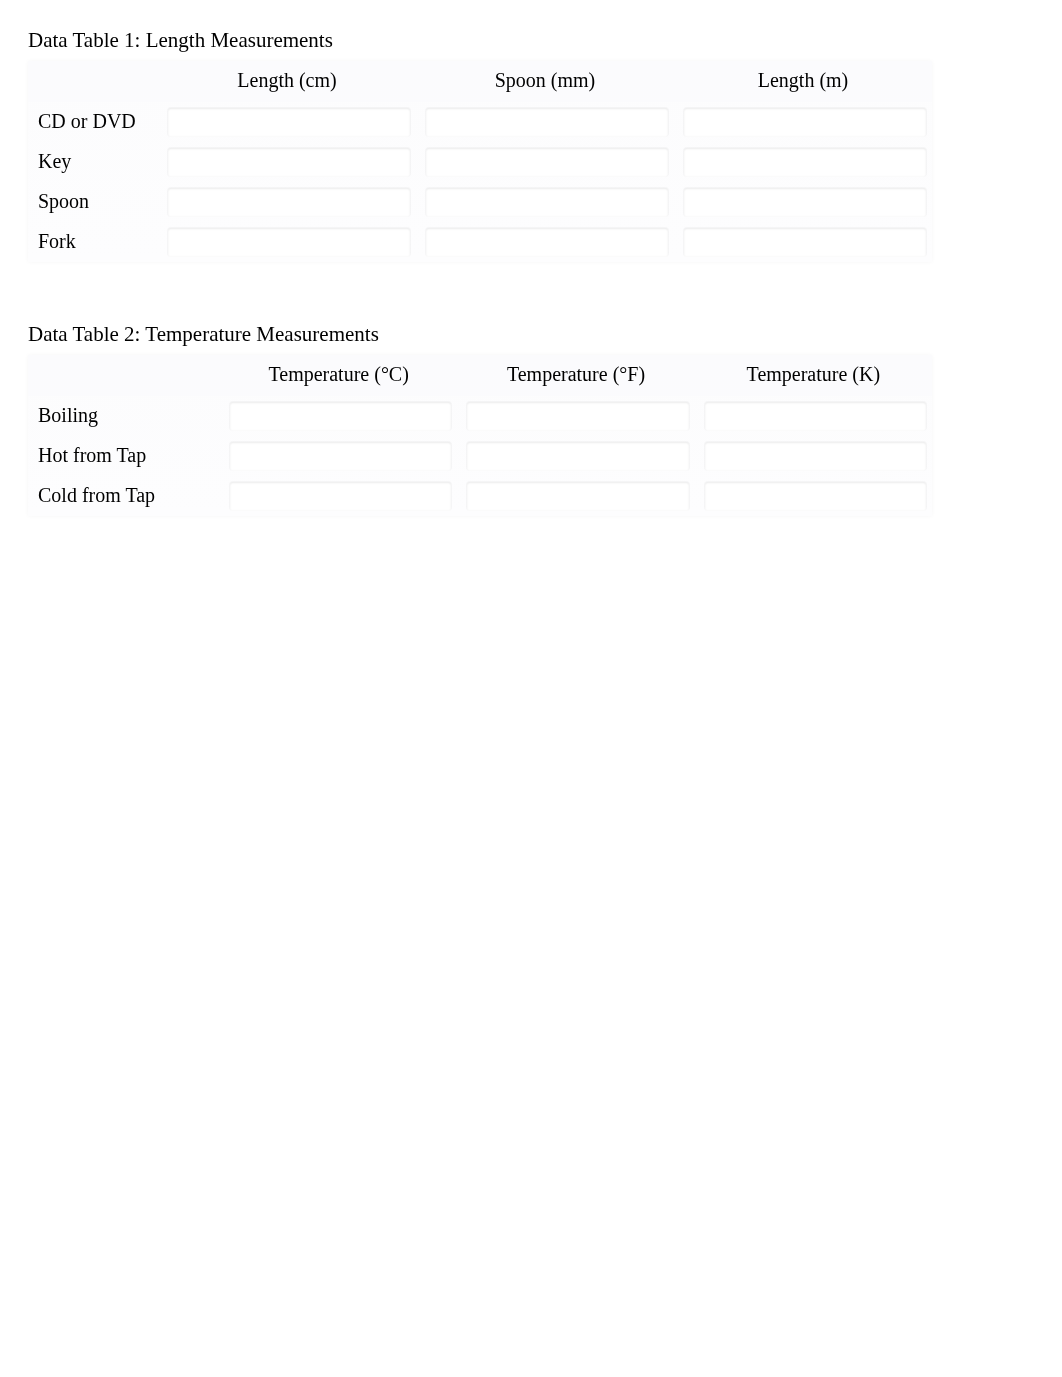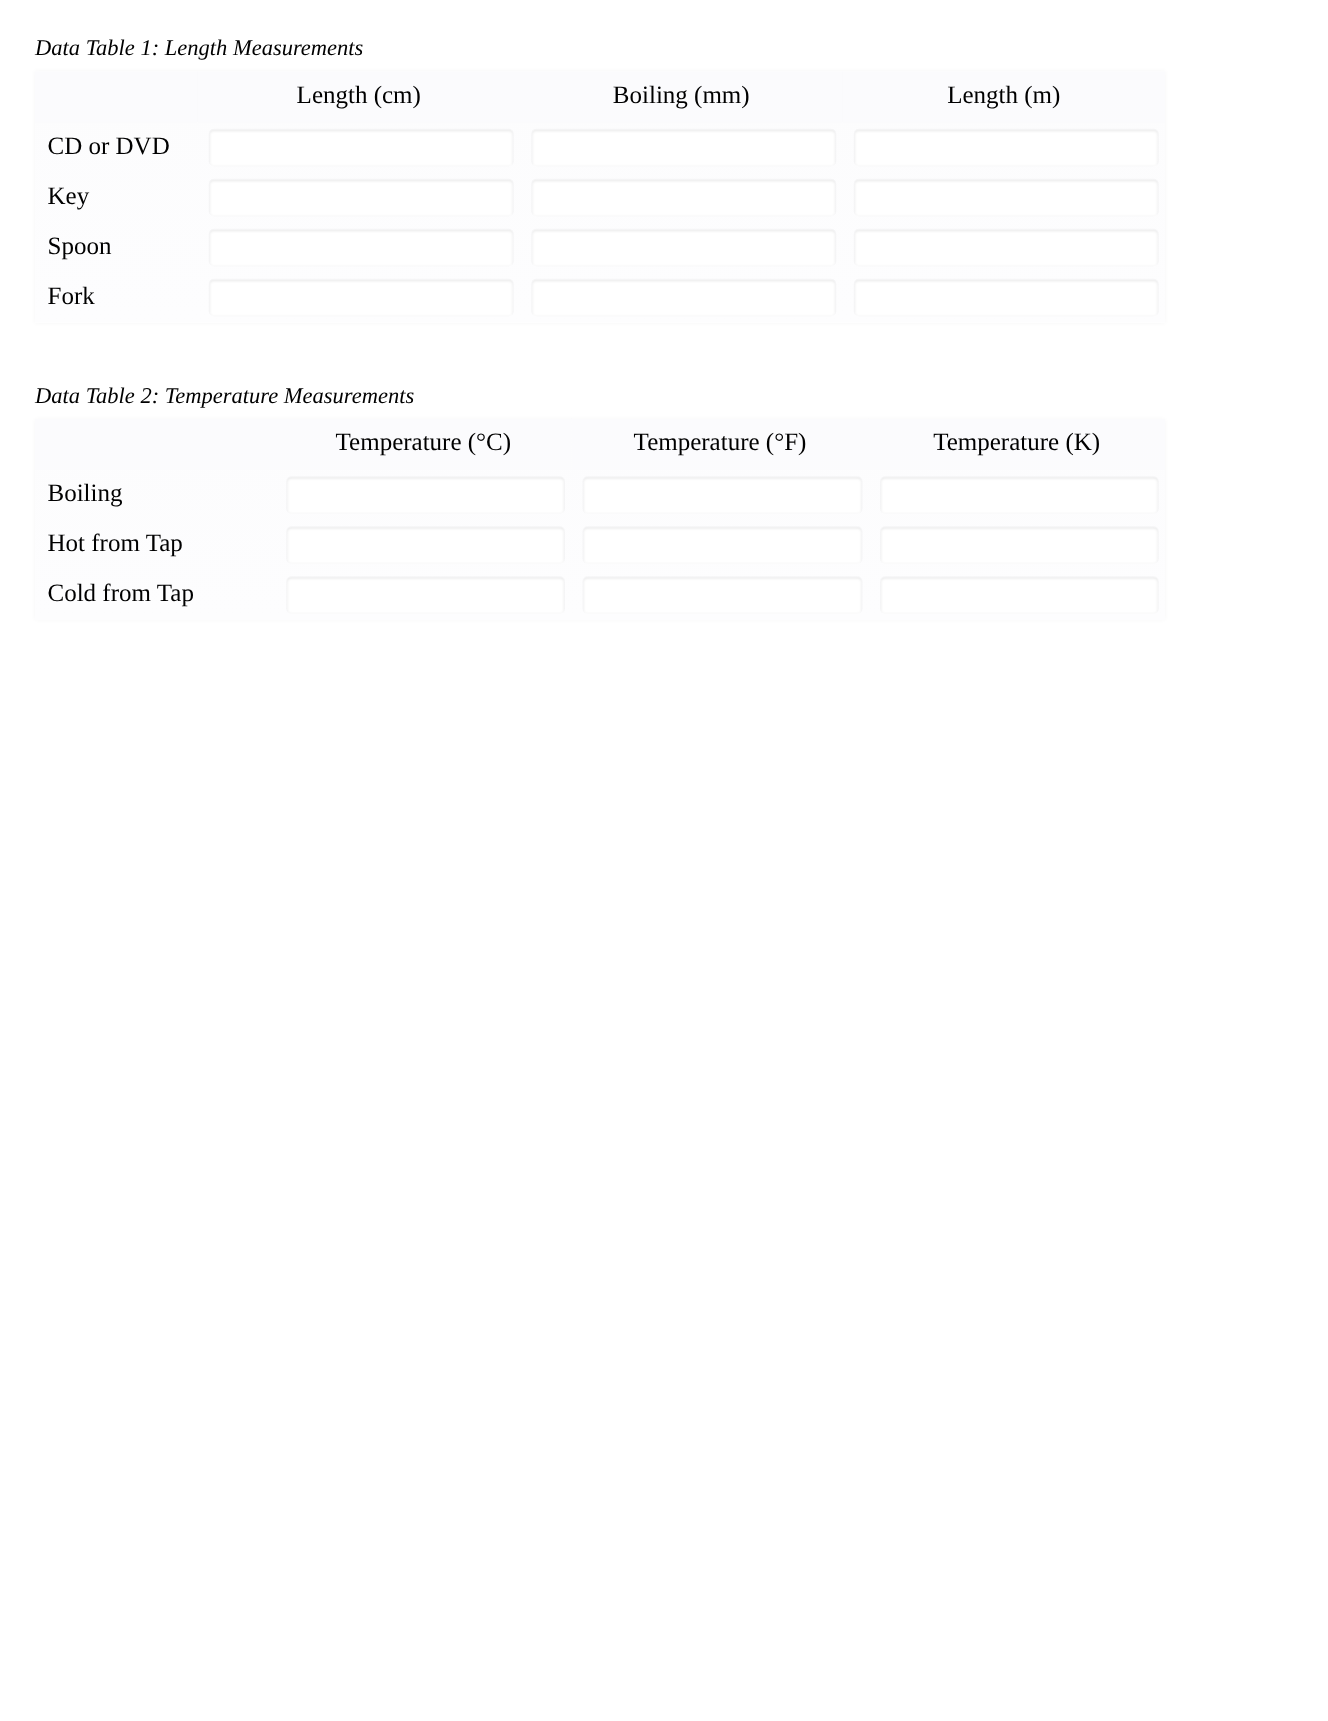--- a/index.html
+++ b/index.html
@@ -6,27 +6,26 @@
     body {
       font-family: "Times New Roman", Times, serif;
       font-size: 20px;
       color: #000;
       background: #fff;
       margin: 0;
       padding: 24px 28px 24px 28px;
       width: 1062px;
     }
     .table-title {
-      font-size: 18px;
+      font-size: 21px;
       margin: 4px 0 8px 0;
       font-weight: normal;
-      font-style: italic;
     }
     .table-title.second {
-      margin-top: 48px;
+      margin-top: 60px;
     }
     .data-table {
       width: 904px;
       border-collapse: separate;
       border-spacing: 0;
       background: linear-gradient(to bottom, #fcfcfd, #fdfdfe);
       box-shadow: 0 0 4px rgba(0,0,0,0.04);
     }
     .data-table th {
       text-align: center;
@@ -75,21 +74,21 @@
 </head>
 <body>
 
 <div class="table-title">Data Table 1: Length Measurements</div>
 
 <table class="data-table t1">
   <thead>
     <tr>
       <th></th>
       <th>Length (cm)</th>
-      <th>Boiling (mm)</th>
+      <th>Spoon (mm)</th>
       <th>Length (m)</th>
     </tr>
   </thead>
   <tbody>
     <tr>
       <td class="rowlabel">CD or DVD</td>
       <td class="input-cell">
           <input class="field" value="" style="">
         </td>
       <td class="input-cell">

